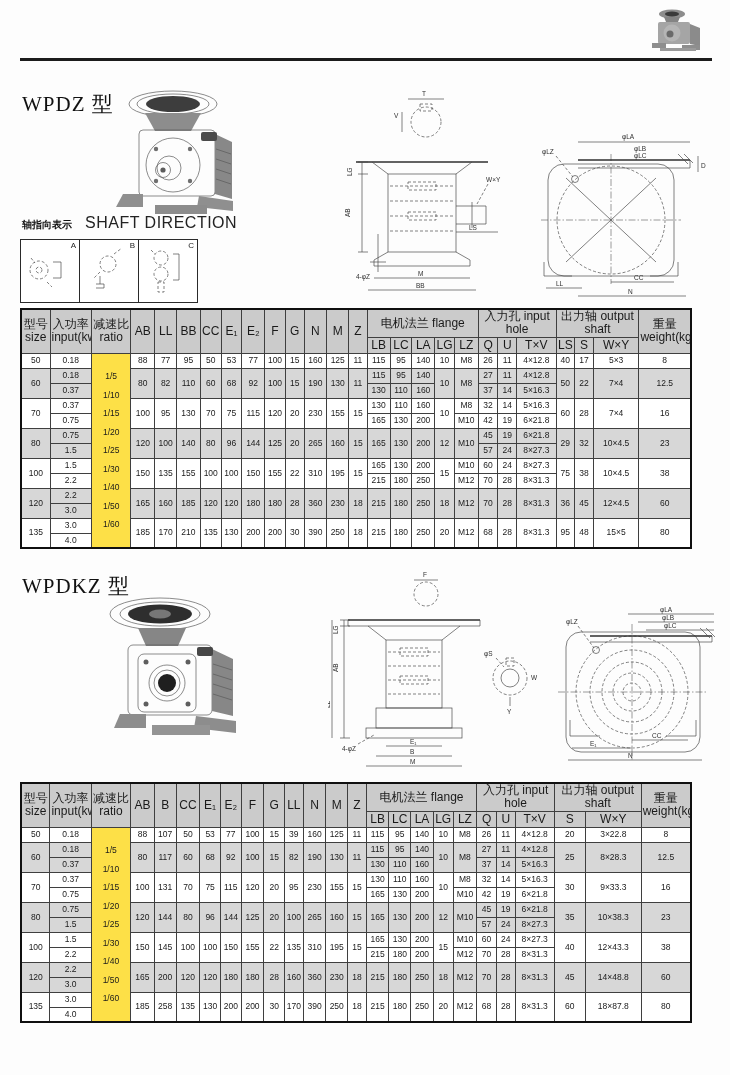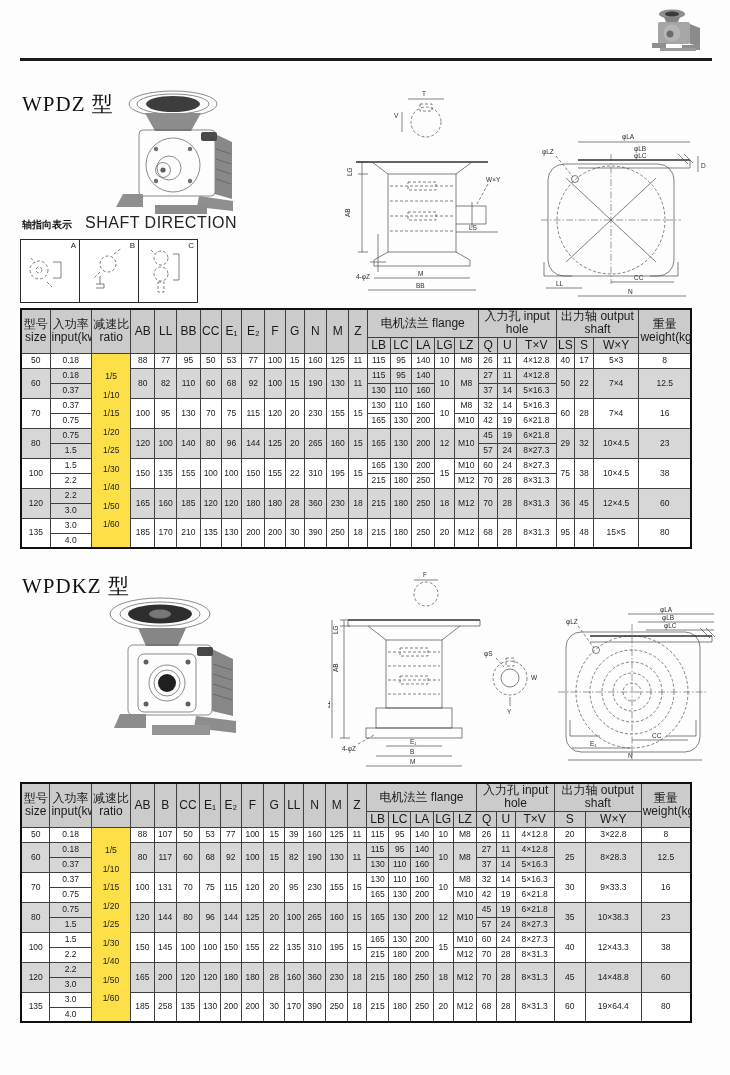--- a/index.html
+++ b/index.html
@@ -900,20 +900,20 @@
         <td rowspan="2">18</td>
         <td rowspan="2">215</td>
         <td rowspan="2">180</td>
         <td rowspan="2">250</td>
         <td rowspan="2">20</td>
         <td rowspan="2">M12</td>
         <td rowspan="2">68</td>
         <td rowspan="2">28</td>
         <td rowspan="2">8×31.3</td>
         <td rowspan="2">60</td>
-        <td rowspan="2">19×64.4</td>
+        <td rowspan="2">18×87.8</td>
         <td rowspan="2">80</td>
       </tr>
       <tr>
         <td>4.0</td>
       </tr>
     </tbody>
   </table>
 
 </body></html>

